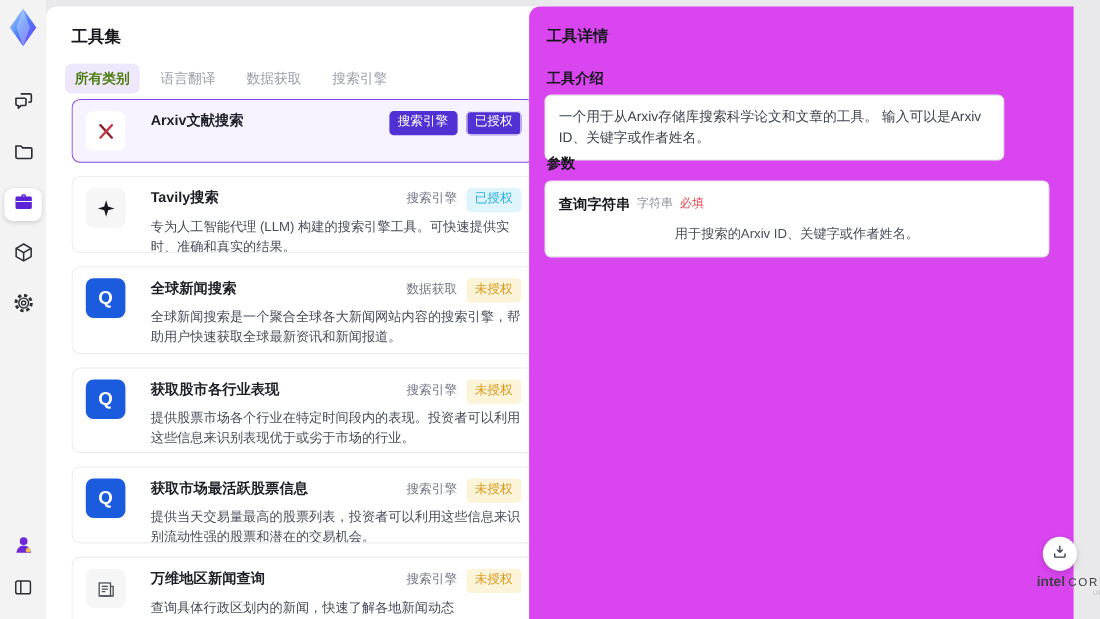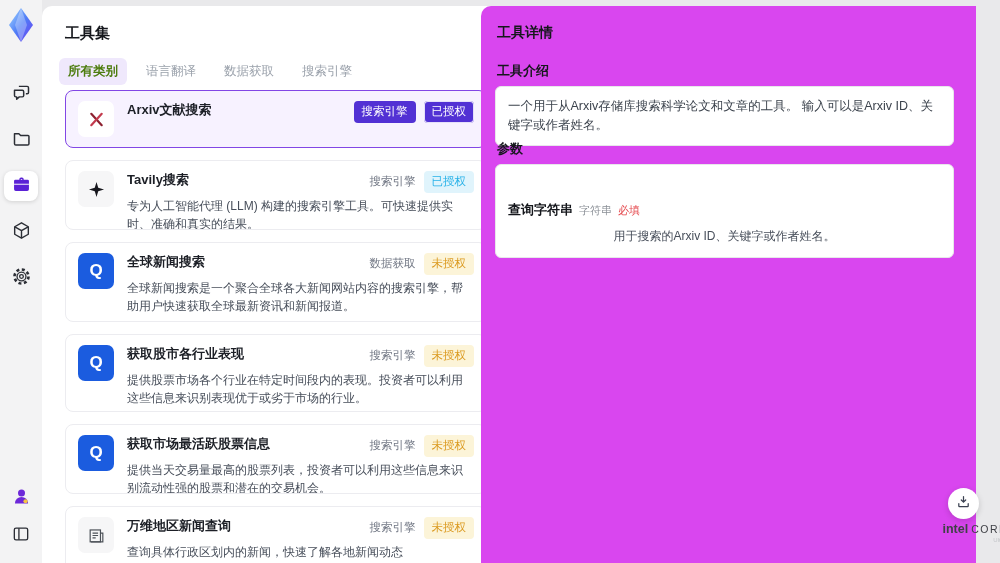--- a/index.html
+++ b/index.html
@@ -30,21 +30,21 @@
     background:#fff; border-top-left-radius:10px;
   }
   .main-title { position:absolute; left:23px; top:18px; font-size:15px; font-weight:bold; color:#15171c; }
   .tabs { position:absolute; left:17px; top:52px; display:flex; gap:10px; align-items:center; }
   .tab { font-size:12.5px; color:#9aa1ab; padding:5px 9px; border-radius:6px; cursor:pointer; white-space:nowrap; }
   .tab.active { background:#efe8fc; color:#4d7c0f; font-weight:bold; }
 
   .card-list { position:absolute; left:23px; top:84px; width:422px; height:473px; overflow:hidden; }
   .card {
     border:1px solid #ececf0; border-radius:8px; background:#fff;
-    margin-bottom:12px; padding:10px 12px; display:flex; gap:13px; cursor:pointer; overflow:hidden;
+    margin-bottom:12px; padding:10px 12px; display:flex; gap:23px; cursor:pointer; overflow:hidden;
   }
   .card.selected { background:#f7f2ff; border:1.5px solid #8247e5; }
   .h58{height:58px} .h70{height:70px} .h80{height:80px} .h78{height:78px}
   .tool-icon {
     width:36px; height:36px; border-radius:7px; flex:none;
     display:flex; align-items:center; justify-content:center;
   }
   .tool-icon.light { background:#f6f6f7; }
   .card.selected .tool-icon.light { background:#fff; }
   .tool-icon.blue { background:#1b5cdf; color:#fff; font-weight:bold; font-size:17px; }
@@ -74,30 +74,30 @@
   }
 
   
   .detail-panel {
     position:absolute; left:481px; top:6px; width:495px; height:557px;
     background:#d946ef; border-top-left-radius:10px;
   }
   .detail-title { position:absolute; left:16px; top:18px; font-size:14px; font-weight:bold; color:#15171c; }
   .intro-heading { position:absolute; left:16px; top:56px; font-size:13px; font-weight:bold; color:#15171c; }
   .intro-box {
-    position:absolute; left:14px; top:80px; width:459px;
+    position:absolute; left:14px; top:80px; width:418px;
     background:#fff; border:1px solid #e7e7ea; border-radius:6px;
     padding:10px 12px; font-size:12.5px; color:#3c434d; line-height:1.5;
   }
   .params-heading { position:absolute; left:16px; top:134px; font-size:13px; font-weight:bold; color:#15171c; }
   .param-box {
     position:absolute; left:14px; top:158px; width:459px;
     background:#fff; border:1px solid #e7e7ea; border-radius:6px; padding:12px;
   }
-  .param-name-row { display:flex; align-items:center; gap:6px;margin-top:24px; }
+  .param-name-row { display:flex; align-items:flex-start; gap:6px; }
   .param-name { font-size:13px; font-weight:bold; color:#15171c; }
   .param-type { font-size:11px; color:#8b9097; }
   .param-required { font-size:11px; color:#e5484d; }
   .param-desc { margin-top:9px; font-size:12px; color:#474e5a;text-align:center; }
 
   
   .download-fab {
     position:absolute; left:948px; top:488px; width:31px; height:31px; border-radius:50%;
     background:#fff; box-shadow:0 2px 6px rgba(0,0,0,.16);
     display:flex; align-items:center; justify-content:center; cursor:pointer;

